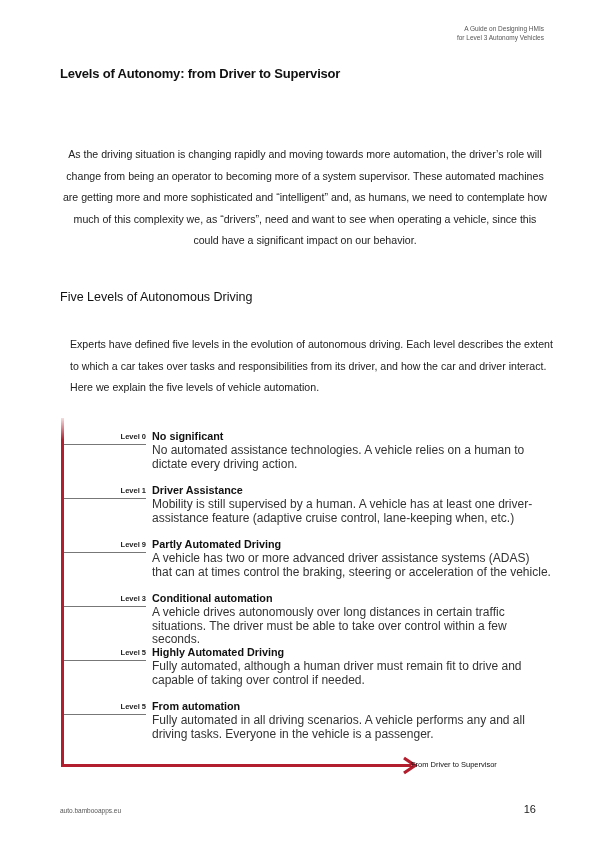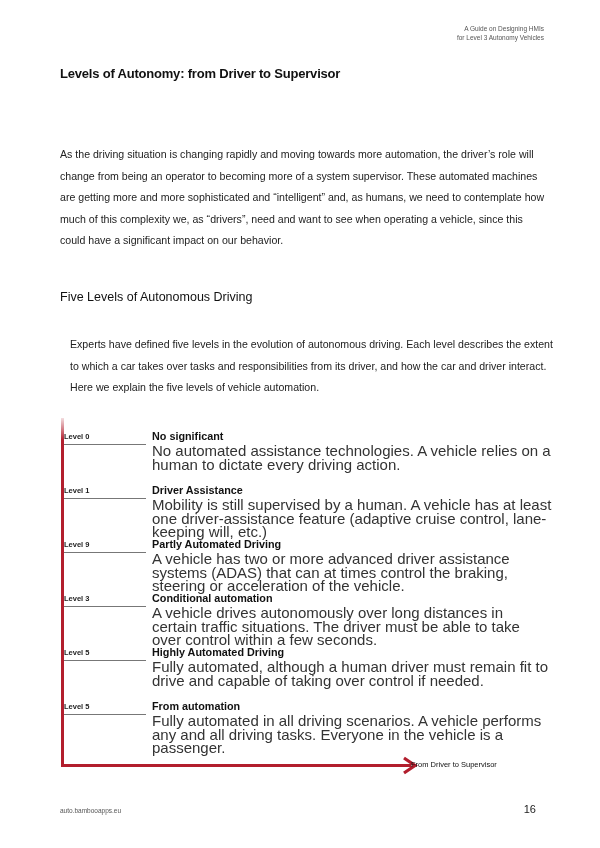--- a/index.html
+++ b/index.html
@@ -10,21 +10,21 @@
     .running-head {
       position: absolute; right: 56px; top: 24px; text-align: right;
       font-size: 6.5px; line-height: 9px; color: #555;
     }
     .page-title {
       position: absolute; left: 60px; top: 66px; margin: 0;
       font-size: 13px; font-weight: bold; color: #111; letter-spacing: -0.2px;
     }
     .intro {
       position: absolute; left: 60px; top: 144px; width: 490px; margin: 0;
-      font-size: 10.6px; line-height: 21.6px; color: #222;
+      font-size: 10.6px; line-height: 21.6px; color: #222; text-align: center;
     }
     .section-title {
       position: absolute; left: 60px; top: 290px; margin: 0;
       font-size: 12.5px; font-weight: normal; color: #111; text-align: right;
     }
     .lead {
       position: absolute; left: 60px; top: 324px; width: 490px; margin: 10px;
       font-size: 10.6px; line-height: 21.6px; color: #222;
     }
     .axis-v {
@@ -37,28 +37,28 @@
     .arrow-head { position: absolute; left: 400px; top: 756px; width: 20px; height: 19px; }
     .axis-caption {
       position: absolute; left: 411px; top: 760px; font-size: 7.5px; font-weight: normal; color: #111; text-align: center;
     }
     .level {
       position: absolute; left: 64px; width: 490px;
     }
     .level-tag {
       position: absolute; left: 0; top: 0; width: 82px; height: 12px;
       border-bottom: 1px solid #777;
-      font-size: 7.5px; font-weight: bold; color: #222; text-align: left; line-height: 10px;
+      font-size: 7.5px; font-weight: bold; color: #222; text-align: right; line-height: 10px;
     }
     .level-title {
       position: absolute; left: 88px; top: -2px; font-size: 10.8px; font-weight: bold; color: #111; white-space: nowrap;
     }
     .level-desc {
       position: absolute; left: 88px; top: 12px; width: 400px;
-      font-size: 15px; line-height: 13.5px; color: #333;
+      font-size: 12px; line-height: 13.5px; color: #333;
     }
     .footer-url {
       position: absolute; left: 60px; top: 807px; font-size: 6.5px; color: #555;
     }
     .page-number {
       position: absolute; right: 64px; top: 803px; font-size: 11px; color: #222; margin-left: 13px;
     }
   </style>
 </head>
 <body>
@@ -85,21 +85,21 @@
   <div class="axis-caption">From Driver to Supervisor</div>
 
   <div class="level" style="top:432px">
     <div class="level-tag">Level 0</div>
     <div class="level-title">No significant</div>
     <div class="level-desc">No automated assistance technologies. A vehicle relies on a human to dictate every driving action.</div>
   </div>
   <div class="level" style="top:486px">
     <div class="level-tag">Level 1</div>
     <div class="level-title">Driver Assistance</div>
-    <div class="level-desc">Mobility is still supervised by a human. A vehicle has at least one  driver-assistance feature (adaptive cruise control, lane-keeping will, etc.)</div>
+    <div class="level-desc">Mobility is still supervised by a human. A vehicle has at least one  driver-assistance feature (adaptive cruise control, lane-keeping when, etc.)</div>
   </div>
   <div class="level" style="top:540px">
     <div class="level-tag">Level 9</div>
     <div class="level-title">Partly Automated Driving</div>
     <div class="level-desc">A vehicle has two or more advanced driver assistance systems (ADAS) that can at times control the braking, steering or acceleration of the vehicle.</div>
   </div>
   <div class="level" style="top:594px">
     <div class="level-tag">Level 3</div>
     <div class="level-title">Conditional automation</div>
     <div class="level-desc">A vehicle drives autonomously over long distances in certain traffic situations. The driver must be able to take over control within a few seconds.</div>

